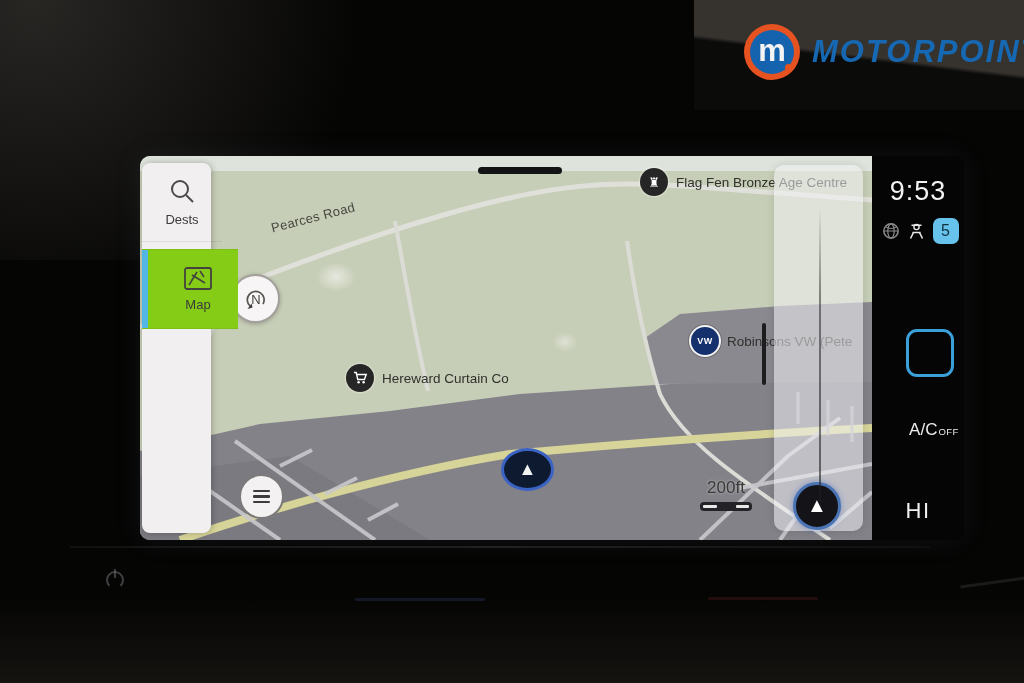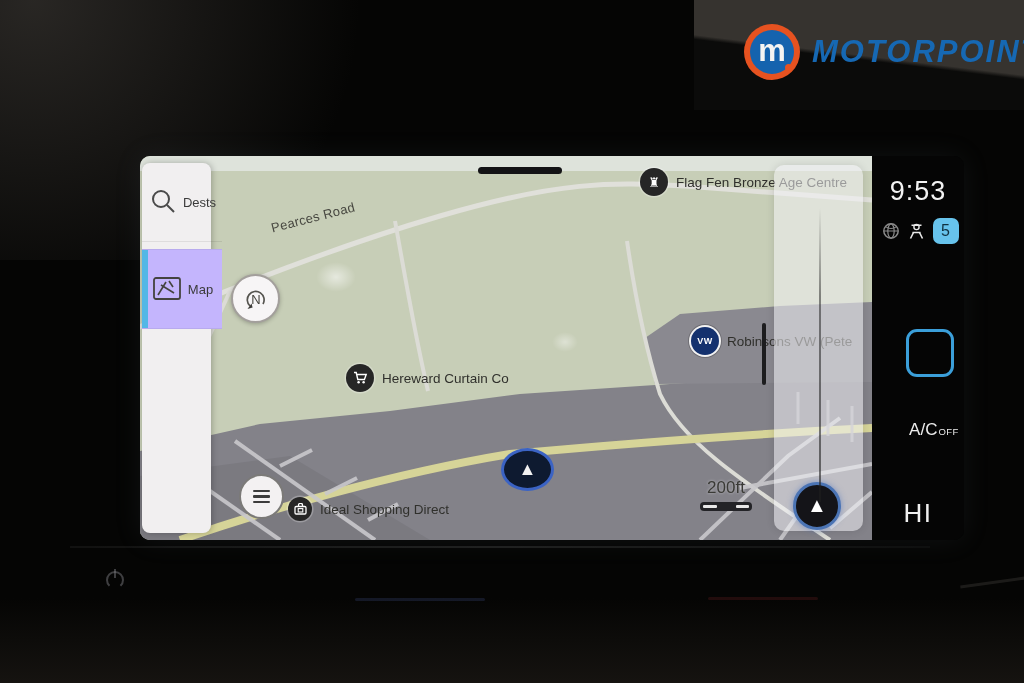--- a/index.html
+++ b/index.html
@@ -90,39 +90,39 @@
   .scale{position:absolute;left:560px;top:322px;z-index:4;text-align:center;}
   .scale-label{font-size:17px;color:#3a3a36;text-shadow:0 0 3px rgba(255,255,255,.5);}
   .scale-bar{margin-top:4px;width:52px;height:9px;background:#232327;border-radius:4px;
     display:flex;align-items:center;justify-content:space-between;padding:0 3px;box-sizing:border-box;}
   .scale-bar i{display:block;height:3px;background:#e8e8e8;border-radius:1px;}
   .scale-bar i.a{width:14px;} .scale-bar i.b{width:13px;}
 
   
   .sidebar{position:absolute;left:2px;top:7px;width:69px;height:370px;z-index:6;
     background:#f1eff0;border-radius:8px;box-shadow:1px 0 6px rgba(0,0,0,.25);}
-  .tile{position:absolute;left:0;width:80px;display:flex;flex-direction:row;align-items:center;justify-content:center;gap:5px;cursor:pointer;}
+  .tile{position:absolute;left:0;width:80px;display:flex;flex-direction:column;align-items:center;justify-content:center;gap:5px;cursor:pointer;}
   .tile .lbl{font-size:13px;color:#3b3b3b;}
   .tile-dests{top:0;height:78px;border-radius:8px 8px 0 0;border-bottom:1px solid rgba(0,0,0,.08);}
-  .tile-map{top:86px;height:78px;background:#c4b5fd;border-top:1px solid rgba(0,0,0,.06);border-bottom:1px solid rgba(0,0,0,.06);}
+  .tile-map{top:86px;height:78px;background:#84cc16;border-top:1px solid rgba(0,0,0,.06);border-bottom:1px solid rgba(0,0,0,.06);padding-left:16px;}
   .tile-map::before{content:"";position:absolute;left:0;top:0;width:6px;height:100%;background:#53b7e6;}
   .tile-settings{bottom:0;height:66px;border-radius:0 0 8px 8px;}
 
   
   .statuscol{position:absolute;left:732px;top:0;width:92px;height:384px;background:#050505;}
   .clock{position:absolute;left:0;top:20px;width:92px;text-align:center;color:#f2f2f2;font-size:27px;letter-spacing:1px;}
   .statrow{position:absolute;left:4px;top:62px;width:88px;display:flex;align-items:center;justify-content:center;gap:7px;}
   .badge{width:26px;height:26px;border-radius:7px;background:#67c3ec;color:#10303f;
     display:flex;align-items:center;justify-content:center;font-size:16px;}
   .clima-btn{position:absolute;left:34px;top:173px;width:42px;height:42px;border-radius:11px;
     border:3px solid #3b9fda;background:transparent;cursor:pointer;}
   .ac{position:absolute;left:0;top:264px;width:100%;text-align:center;color:#ececec;padding-left:16px;}
   .ac .big{font-size:17px;}
   .ac .small{font-size:9.5px;letter-spacing:.5px;margin-left:1px;}
-  .fan{position:absolute;left:0;top:342px;width:92px;text-align:center;color:#f0f0f0;font-size:26px;letter-spacing:1.5px;}
+  .fan{position:absolute;left:0;top:342px;width:92px;text-align:center;color:#f0f0f0;font-size:22px;letter-spacing:1.5px;}
 </style>
 </head>
 <body>
 
 <div class="amb amb-tl"></div>
 <div class="amb amb-tr"></div>
 <div class="amb amb-bottom"></div>
 <div class="trim-line"></div>
 <div class="slider-blue"></div>
 <div class="slider-red"></div>
@@ -207,30 +207,20 @@
       <span class="poi-ic">
         <svg width="15" height="14" viewBox="0 0 15 14">
           <path d="M1,1.5 h2.2 l1.6,7 h6.6 l1.8,-5 h-9.4" fill="none" stroke="#fff" stroke-width="1.4"></path>
           <circle cx="5.6" cy="11.3" r="1.2" fill="#fff"></circle>
           <circle cx="10.6" cy="11.3" r="1.2" fill="#fff"></circle>
         </svg>
       </span>
       <span class="poi-label">Hereward Curtain Co</span>
     </div>
 
-    <div class="poi" style="left:148px;top:341px;">
-      <span class="poi-ic sm">
-        <svg width="13" height="12" viewBox="0 0 13 12">
-          <rect x="1" y="3.5" width="11" height="7.5" rx="1.2" fill="none" stroke="#fff" stroke-width="1.3"></rect>
-          <path d="M4.5,3.5 v-1.6 a2,1.6 0 0 1 4,0 v1.6" fill="none" stroke="#fff" stroke-width="1.3"></path>
-          <rect x="4.2" y="5.6" width="4.6" height="3.4" fill="none" stroke="#fff" stroke-width="1.1"></rect>
-        </svg>
-      </span>
-      <span class="poi-label">Ideal Shopping Direct</span>
-    </div>
 
     <div class="vehicle">
       <span class="arrow">▲</span>
     </div>
 
     <div class="scroll-ind"></div>
     <div class="panel"></div>
     <div class="antenna"></div>
 
     <div class="drag-bar"></div>

